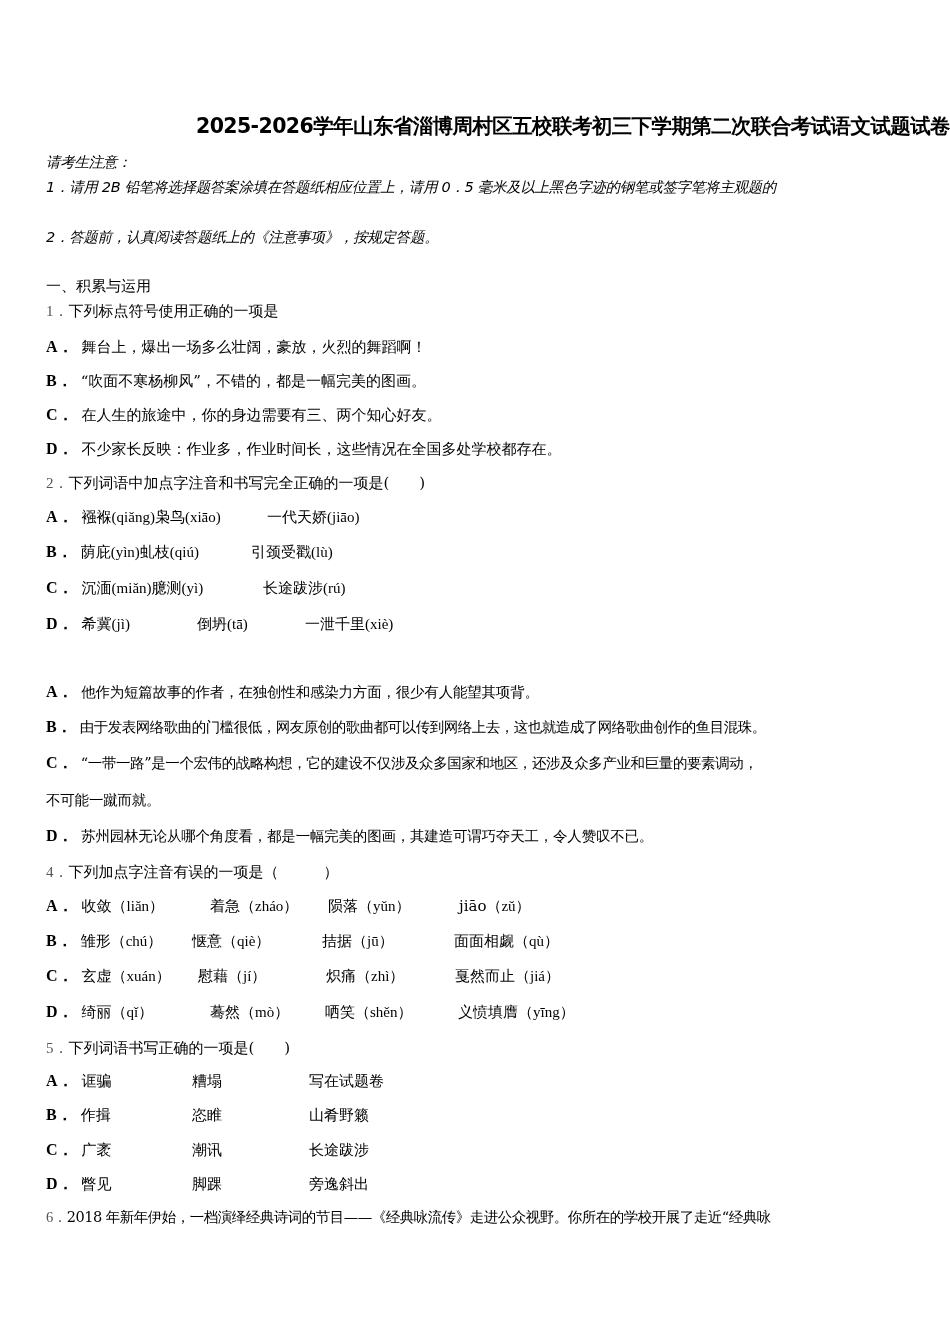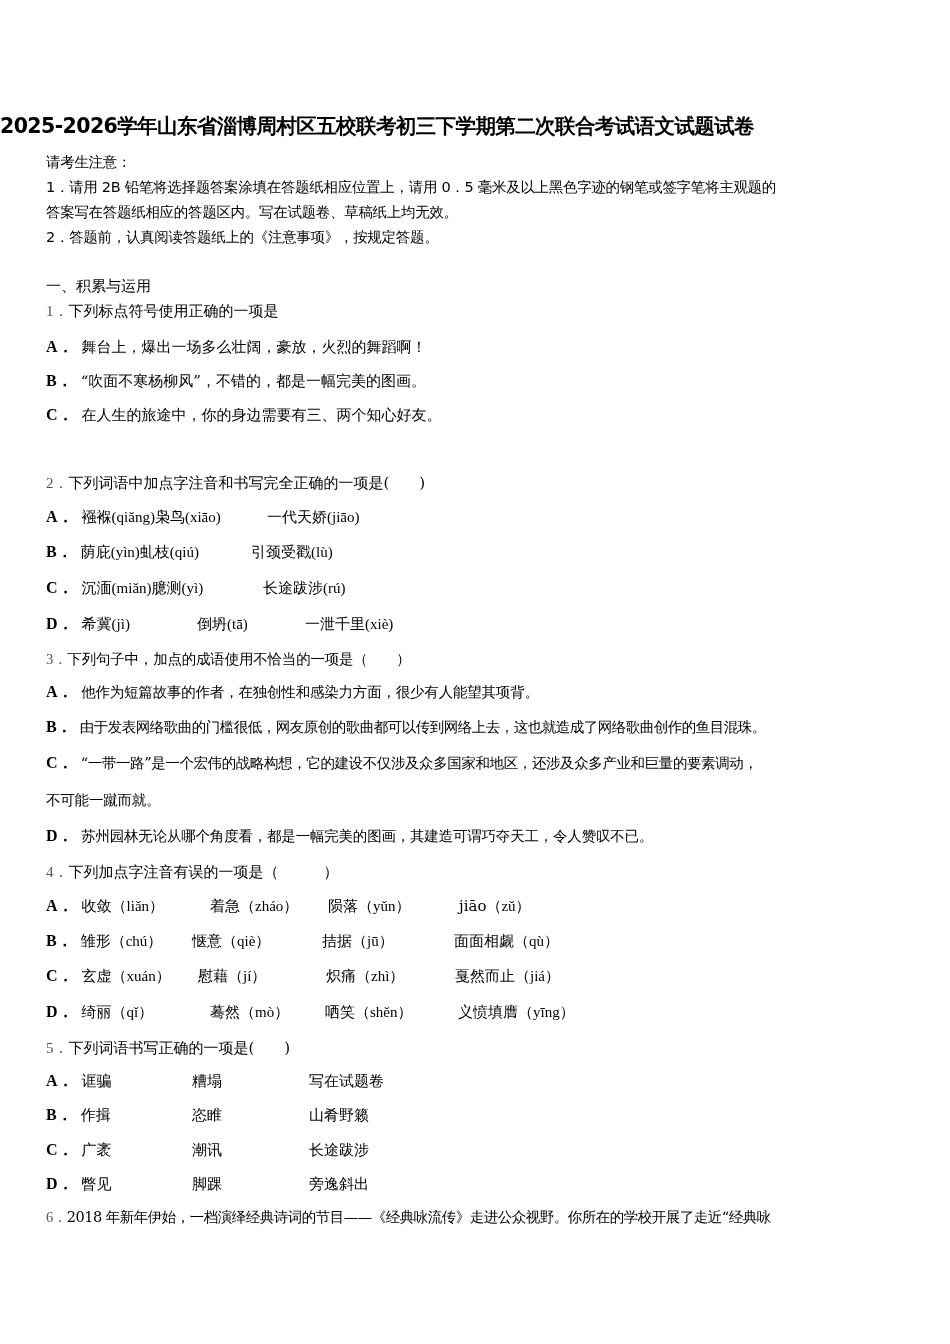--- a/index.html
+++ b/index.html
@@ -4,59 +4,61 @@
 <style>
   html, body { margin: 0; padding: 0; background: #ffffff; }
   body {
     width: 950px; height: 1344px; position: relative; overflow: hidden;
     font-family: "DejaVu Serif", "Liberation Serif", serif;
     color: #000;
   }
   .page { position: absolute; left: 0; top: 0; width: 950px; height: 1344px; }
   .title {
     position: absolute; left: 0; width: 950px; top: 112px;
-    text-align: left; font-family: "DejaVu Sans", "Liberation Sans", sans-serif;
+    text-align: right; font-family: "DejaVu Sans", "Liberation Sans", sans-serif;
     font-weight: bold; font-size: 20.5px; letter-spacing: -0.6px; white-space: nowrap;
   }
   .line {
     position: absolute; left: 46px; white-space: nowrap;
     font-size: 15px; line-height: 20px;
   }
-  .notice { font-family: "DejaVu Sans", "Liberation Sans", sans-serif; font-size: 14.5px; letter-spacing: -0.3px; }
+  .notice { font-family: "DejaVu Sans", "Liberation Sans", sans-serif; font-size: 14.5px; letter-spacing: -0.3px; font-style: italic; }
   .qnum { color: #555; font-family: "Liberation Serif", serif; }
   .opt-letter { font-weight: bold; font-family: "Liberation Serif", serif; font-size: 16px; margin-right: 8px; }
   .py { font-weight: normal; font-family: "Liberation Serif", serif; }
   .cell { position: absolute; white-space: nowrap; font-size: 15px; line-height: 20px; }
   .dense { font-size: 14.5px; letter-spacing: -0.2px; }
 </style>
 </head>
 <body>
 
 <div class="page">
 
   <div class="title">2025-2026学年山东省淄博周村区五校联考初三下学期第二次联合考试语文试题试卷</div>
 
   <div class="line notice" style="top:152px">请考生注意：</div>
   <div class="line notice" style="top:177px">1．请用 2B 铅笔将选择题答案涂填在答题纸相应位置上，请用 0．5 毫米及以上黑色字迹的钢笔或签字笔将主观题的</div>
-  <div class="line notice" style="top:202px">答案写在答题纸相应的答题区内。写在试题卷、草稿纸上均无效。</div>
   <div class="line notice" style="top:227px">2．答题前，认真阅读答题纸上的《注意事项》，按规定答题。</div>
 
   <div class="line" style="top:276px">一、积累与运用</div>
 
   <div class="line" style="top:301px">
     <span class="qnum">1．</span><span>下列标点符号使用正确的一项是</span>
   </div>
   <div class="line" style="top:337px">
     <span class="opt-letter">A．</span><span>舞台上，爆出一场多么壮阔，豪放，火烈的舞蹈啊！</span>
   </div>
   <div class="line" style="top:371px">
     <span class="opt-letter">B．</span><span>“吹面不寒杨柳风”，不错的，都是一幅完美的图画。</span>
   </div>
   <div class="line" style="top:405px">
     <span class="opt-letter">C．</span><span>在人生的旅途中，你的身边需要有三、两个知心好友。</span>
+  </div>
+  <div class="line" style="top:439px">
+    <span class="opt-letter">D．</span><span>不少家长反映：作业多，作业时间长，这些情况在全国多处学校都存在。</span>
   </div>
 
   <div class="line" style="top:473px">
     <span class="qnum">2．</span><span>下列词语中加点字注音和书写完全正确的一项是(　　)</span>
   </div>
   <div class="line" style="top:507px">
     <span class="opt-letter">A．</span><span>襁褓</span><span class="py">(qiǎng)</span><span>枭鸟</span><span class="py">(xiāo)</span>
   </div>
   <div class="cell" style="top:507px; left:267px"><span>一代天娇</span><span class="py">(jiāo)</span></div>
 
@@ -69,23 +71,20 @@
     <span class="opt-letter">C．</span><span>沉湎</span><span class="py">(miǎn)</span><span>臆测</span><span class="py">(yì)</span>
   </div>
   <div class="cell" style="top:578px; left:263px"><span>长途跋涉</span><span class="py">(rú)</span></div>
 
   <div class="line" style="top:614px">
     <span class="opt-letter">D．</span><span>希冀</span><span class="py">(jì)</span>
   </div>
   <div class="cell" style="top:614px; left:197px"><span>倒坍</span><span class="py">(tā)</span></div>
   <div class="cell" style="top:614px; left:305px"><span>一泄千里</span><span class="py">(xiè)</span></div>
 
-  <div class="line dense" style="top:649px">
-    <span class="qnum">3．</span><span>下列句子中，加点的成语使用不恰当的一项是（　　）</span>
-  </div>
   <div class="line dense" style="top:682px">
     <span class="opt-letter">A．</span><span>他作为短篇故事的作者，在独创性和感染力方面，很少有人能望其项背。</span>
   </div>
   <div class="line dense" style="top:717px; letter-spacing:-0.5px">
     <span class="opt-letter">B．</span><span>由于发表网络歌曲的门槛很低，网友原创的歌曲都可以传到网络上去，这也就造成了网络歌曲创作的鱼目混珠。</span>
   </div>
   <div class="line dense" style="top:753px; letter-spacing:-0.4px">
     <span class="opt-letter">C．</span><span>“一带一路”是一个宏伟的战略构想，它的建设不仅涉及众多国家和地区，还涉及众多产业和巨量的要素调动，</span>
   </div>
   <div class="line dense" style="top:790px">不可能一蹴而就。</div>

